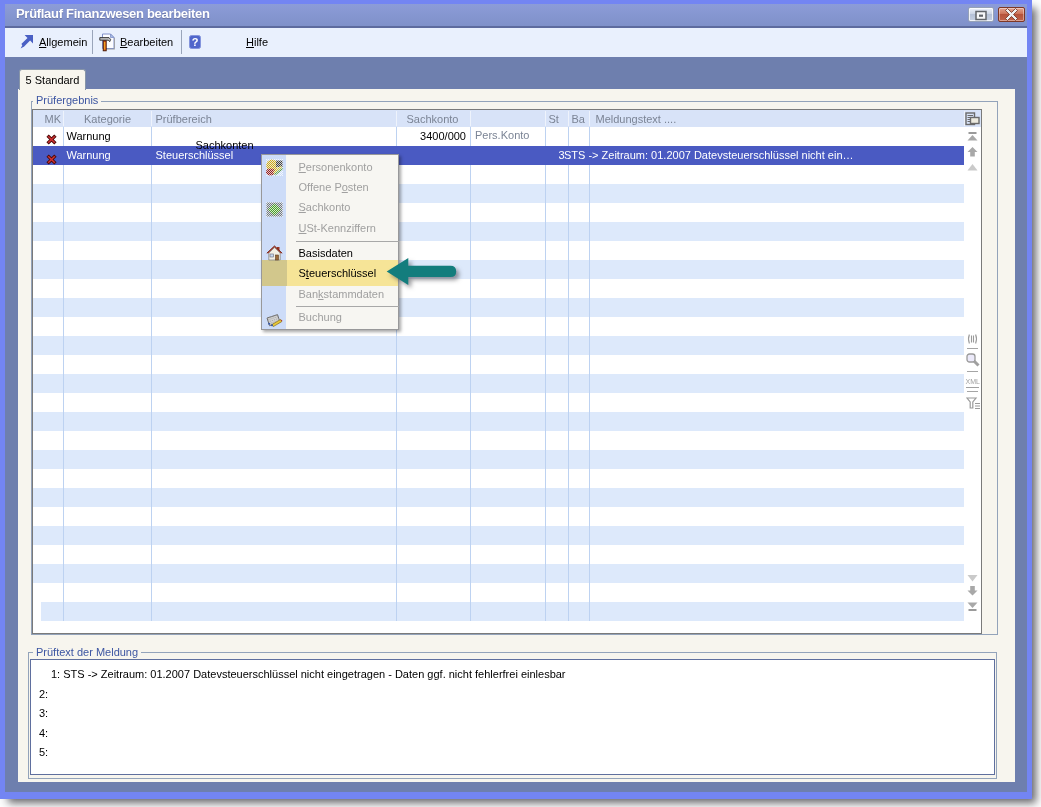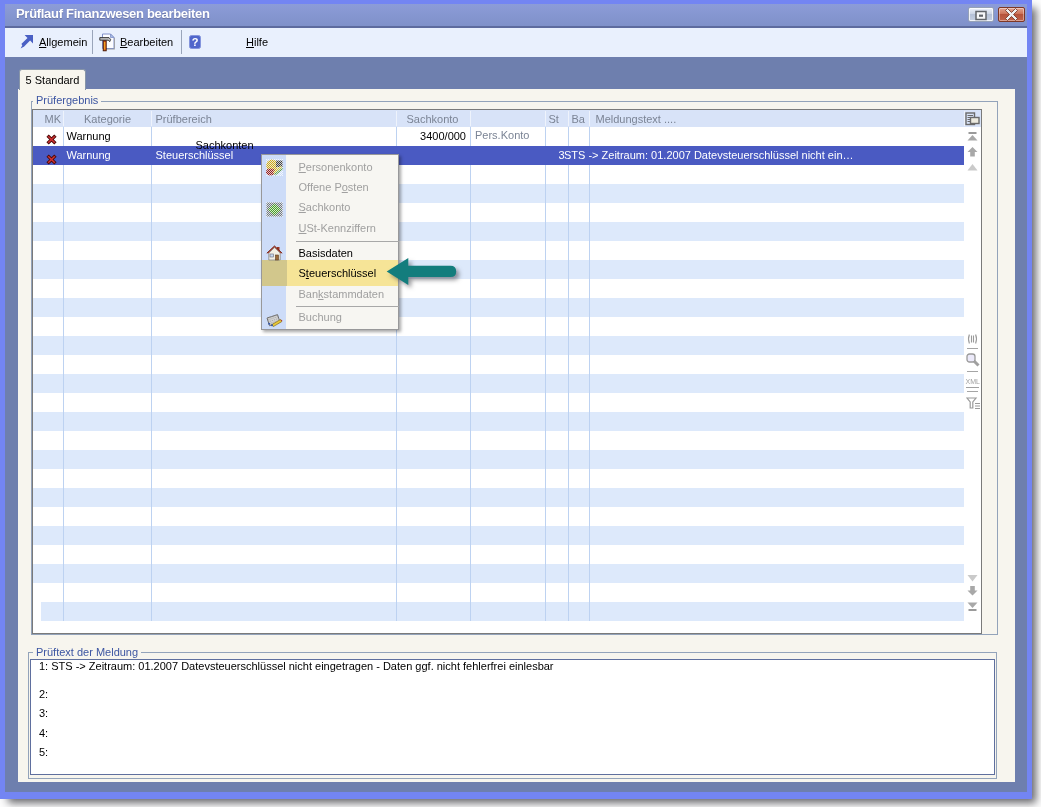--- a/index.html
+++ b/index.html
@@ -251,19 +251,19 @@
     <div class="msep" style="top:151.1px;"></div>
     <div class="mi dis" style="top:155.5px;">Buchung</div>
   </div>
   <div class="abs" style="left:386px; top:257px; filter:drop-shadow(3.5px 3.5px 2px rgba(50,50,55,0.5));"><svg width="72" height="30" viewBox="0 0 72 30">
     <path d="M0.7 14.5 L22.3 1 L22.3 8.8 L64.5 8.8 Q70.2 8.8 70.2 14.4 Q70.2 20 64.5 20 L22.3 20 L22.3 28 Z" fill="#137d7d"></path>
   </svg></div>
 
   <div class="grp" style="left:28px; top:652px; width:969px; height:127px;"></div>
   <div class="grplabel" style="left:33px; top:646px;">Prüftext der Meldung</div>
   <div id="ptbox">
-    <div class="ptline" style="top:0;">1: STS -&gt; Zeitraum: 01.2007 Datevsteuerschlüssel nicht eingetragen - Daten ggf. nicht fehlerfrei einlesbar</div>
+    <div class="ptline" style="top:8px;margin-left:12px;">1: STS -&gt; Zeitraum: 01.2007 Datevsteuerschlüssel nicht eingetragen - Daten ggf. nicht fehlerfrei einlesbar</div>
     <div class="ptline" style="top:27.6px;">2:</div>
     <div class="ptline" style="top:47.2px;">3:</div>
     <div class="ptline" style="top:66.8px;">4:</div>
     <div class="ptline" style="top:86.4px;">5:</div>
   </div>
 </div>
 
 </body></html>

